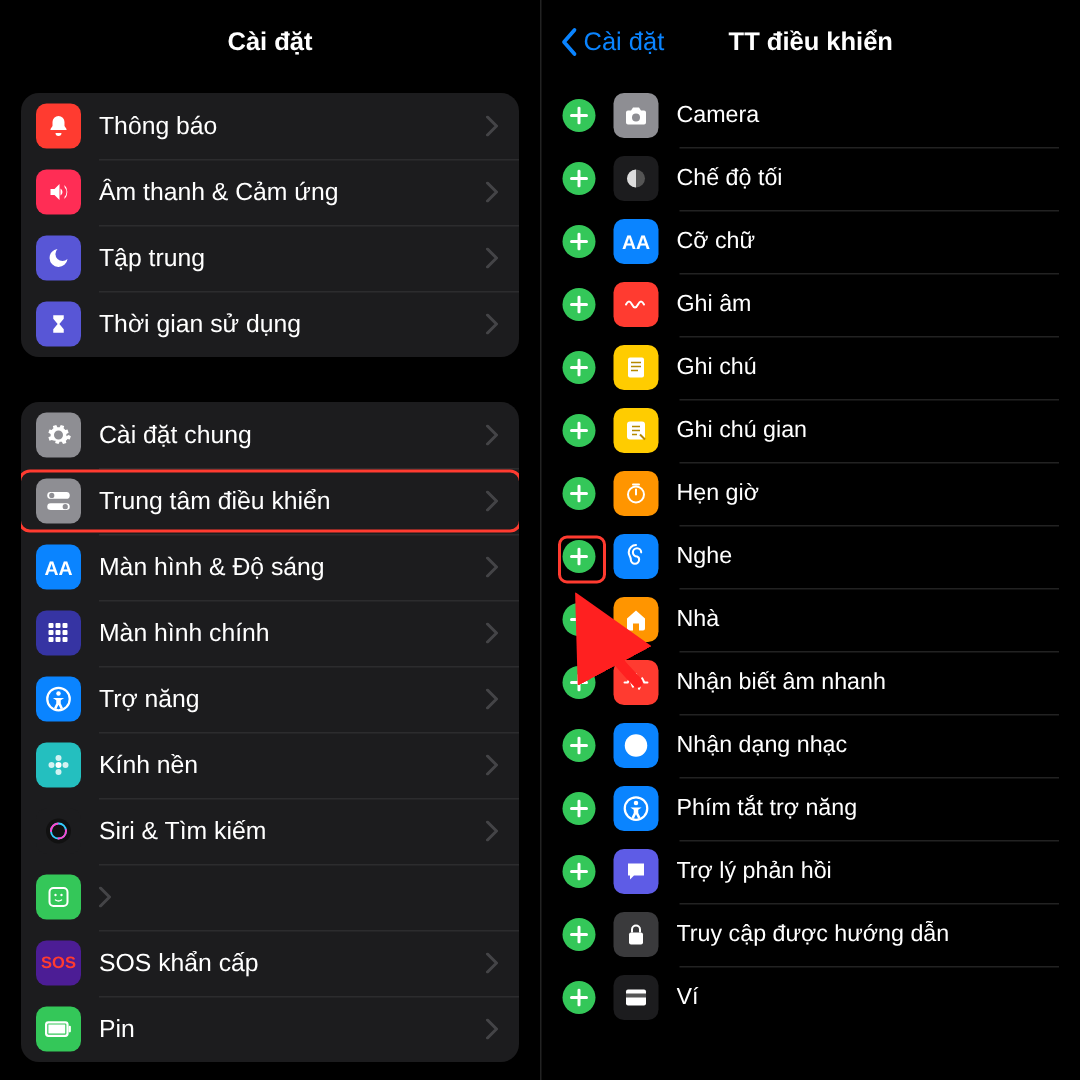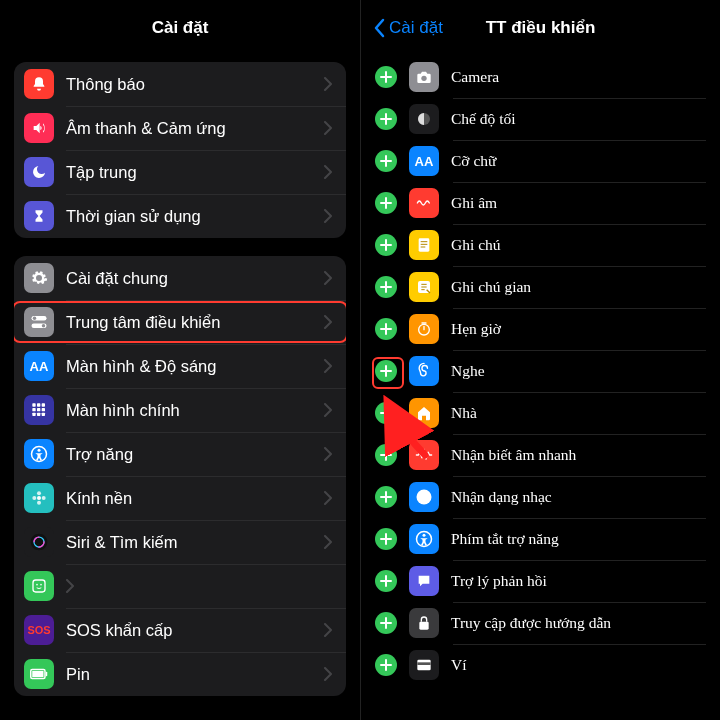--- a/index.html
+++ b/index.html
@@ -19,21 +19,21 @@
   }
   .pane + .pane { border-left: 1px solid #222; }
 
   
   .hdr { height: 56px; display:flex; align-items:center; justify-content:center; position:relative; }
   .hdr-title { font-size: 17px; font-weight: 600; color:#fff; }
   .hdr-back { position:absolute; left:12px; top:0; height:56px; display:flex; align-items:center; color:#0a84ff; font-size:17px; cursor:pointer; }
   .hdr-back svg { width:12px; height:20px; margin-right:4px; }
 
   .group {
-    margin: 6px 14px 18px;
+    margin: 6px 14px 30px;
     background:#1c1c1e;
     border-radius:12px;
     overflow:hidden;
   }
   .row {
     height:44px;
     display:flex; align-items:center;
     padding:0 14px 0 10px;
     position:relative;
     cursor:pointer;
@@ -73,21 +73,21 @@
     background:#34c759;
     display:flex; align-items:center; justify-content:center;
     margin-right:12px; flex-shrink:0; cursor:pointer;
   }
   .addbtn svg { width:12px; height:12px; }
   .cc-ic {
     width:30px; height:30px; border-radius:7px;
     display:flex; align-items:center; justify-content:center;
     margin-right:12px; flex-shrink:0; color:#fff; font-size:14px;
   }
-  .cc-label { flex:1; font-size:15.5px; color:#fff; white-space:nowrap; overflow:hidden; text-overflow:ellipsis;font-family:Liberation Serif, serif; }
+  .cc-label { flex:1; font-size:15.5px; color:#fff; white-space:nowrap; overflow:hidden; text-overflow:ellipsis; }
 
   .hl-red-small { position:relative; }
   .hl-red-small::after {
     content:""; position:absolute; left:-3px; top:-3px; width:28px; height:28px;
     border:2px solid #ff3b30; border-radius:6px; pointer-events:none;
   }
 
   
   .arrow {
     position:absolute; left:370px; top:395px;

